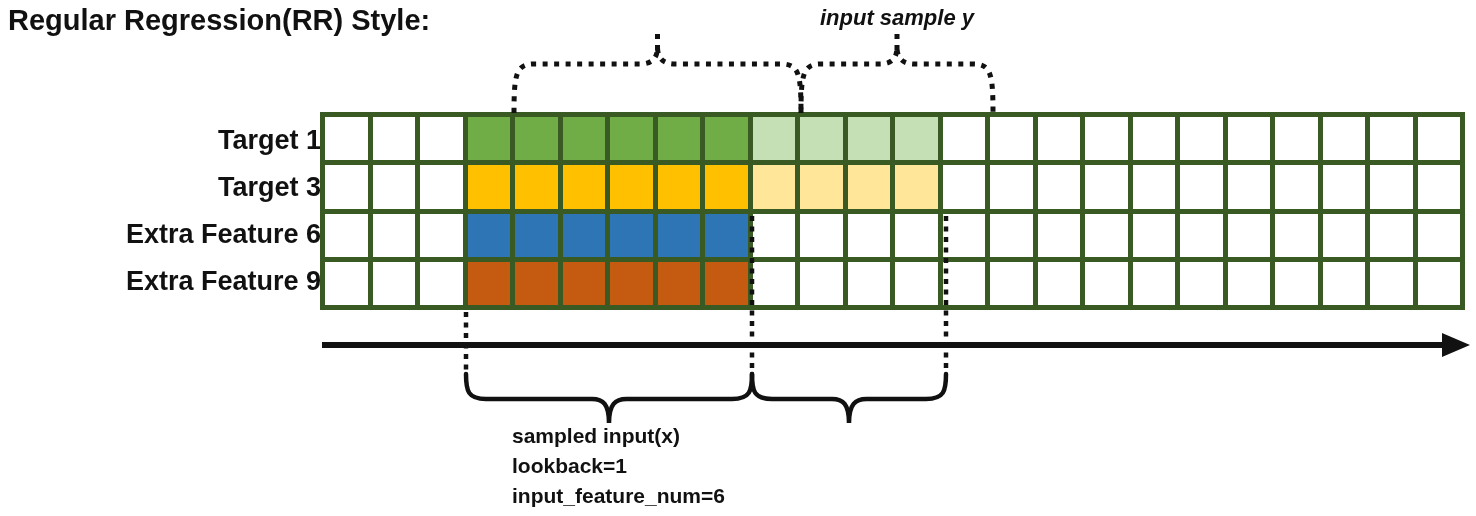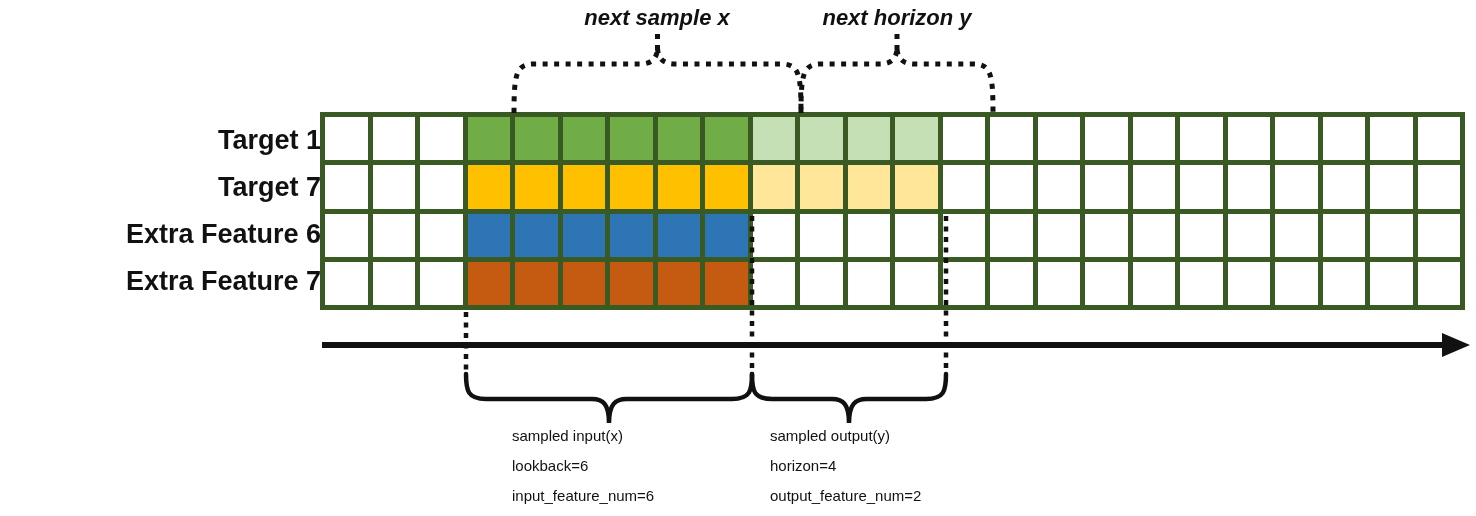--- a/index.html
+++ b/index.html
@@ -29,41 +29,41 @@
   }
   .row-label{
     flex:1;display:flex;align-items:center;justify-content:flex-end;
     font-size:27px;font-weight:700;white-space:nowrap;padding-right:7px;
   }
   .time-label{
     position:absolute;left:180px;top:328px;width:128px;height:34px;
     font-size:28px;font-weight:700;text-align:right;line-height:34px;
   }
   .bottom-block{
-    position:absolute;top:421px;font-size:15px;font-weight:400;
+    position:absolute;top:421px;font-size:21px;font-weight:700;
     line-height:30px;white-space:nowrap;
   }
   .bottom-block.input{left:512px;}
   .bottom-block.output{left:770px;}
   svg.overlay{position:absolute;left:0;top:0;pointer-events:none;}
 </style>
 </head>
 <body>
 
 <div class="canvas">
 
+  <div class="title">Regular Regression(RR) Style:</div>
 
-  <div class="top-label x">next sample x</div>
-  <div class="top-label y">next horizon y</div>
+  <div class="top-label y">input sample y</div>
 
   <div class="row-labels">
       <div class="row-label">Target 1</div>
-      <div class="row-label">Target 7</div>
+      <div class="row-label">Target 3</div>
       <div class="row-label">Extra Feature 6</div>
-      <div class="row-label">Extra Feature 7</div>
+      <div class="row-label">Extra Feature 9</div>
     </div>
 
   <div class="grid" id="grid" style="background: rgb(58, 90, 35); grid-template-columns: repeat(24, 1fr); grid-template-rows: repeat(4, 1fr);">
       <div class="cell" style="background: rgb(255, 255, 255);"></div>
       <div class="cell" style="background: rgb(255, 255, 255);"></div>
       <div class="cell" style="background: rgb(255, 255, 255);"></div>
       <div class="cell" style="background: rgb(112, 173, 71);"></div>
       <div class="cell" style="background: rgb(112, 173, 71);"></div>
       <div class="cell" style="background: rgb(112, 173, 71);"></div>
       <div class="cell" style="background: rgb(112, 173, 71);"></div>
@@ -154,29 +154,24 @@
       <div class="cell" style="background: rgb(255, 255, 255);"></div>
       <div class="cell" style="background: rgb(255, 255, 255);"></div>
       <div class="cell" style="background: rgb(255, 255, 255);"></div>
       <div class="cell" style="background: rgb(255, 255, 255);"></div>
       <div class="cell" style="background: rgb(255, 255, 255);"></div>
     </div>
 
 
   <div class="bottom-block input">
     <div>sampled input(x)</div>
-    <div>lookback=6</div>
+    <div>lookback=1</div>
     <div>input_feature_num=6</div>
   </div>
 
-  <div class="bottom-block output">
-    <div>sampled output(y)</div>
-    <div>horizon=4</div>
-    <div>output_feature_num=2</div>
-  </div>
 
   <svg class="overlay" width="1476" height="516" viewBox="0 0 1476 516">
 
     <path d="M 657.5 34 L 657.5 50" stroke="#111" stroke-width="5" fill="none" stroke-dasharray="5 6"></path>
     <path d="M 897 34 L 897 50" stroke="#111" stroke-width="5" fill="none" stroke-dasharray="5 6"></path>
 
     <path d="M 514 113 C 514 74 516 64 534 64 L 640 64 C 651 64 657.5 59 657.5 47
              C 657.5 59 664 64 675 64 L 781 64 C 799 64 801 74 801 113" stroke="#111" stroke-width="5" fill="none" stroke-dasharray="5 6.5"></path>
     <path d="M 801 113 C 801 74 803 64 821 64 L 880 64 C 891 64 897 59 897 47
              C 897 59 903.5 64 914.5 64 L 973 64 C 991 64 993 74 993 113" stroke="#111" stroke-width="5" fill="none" stroke-dasharray="5 6.5"></path>

